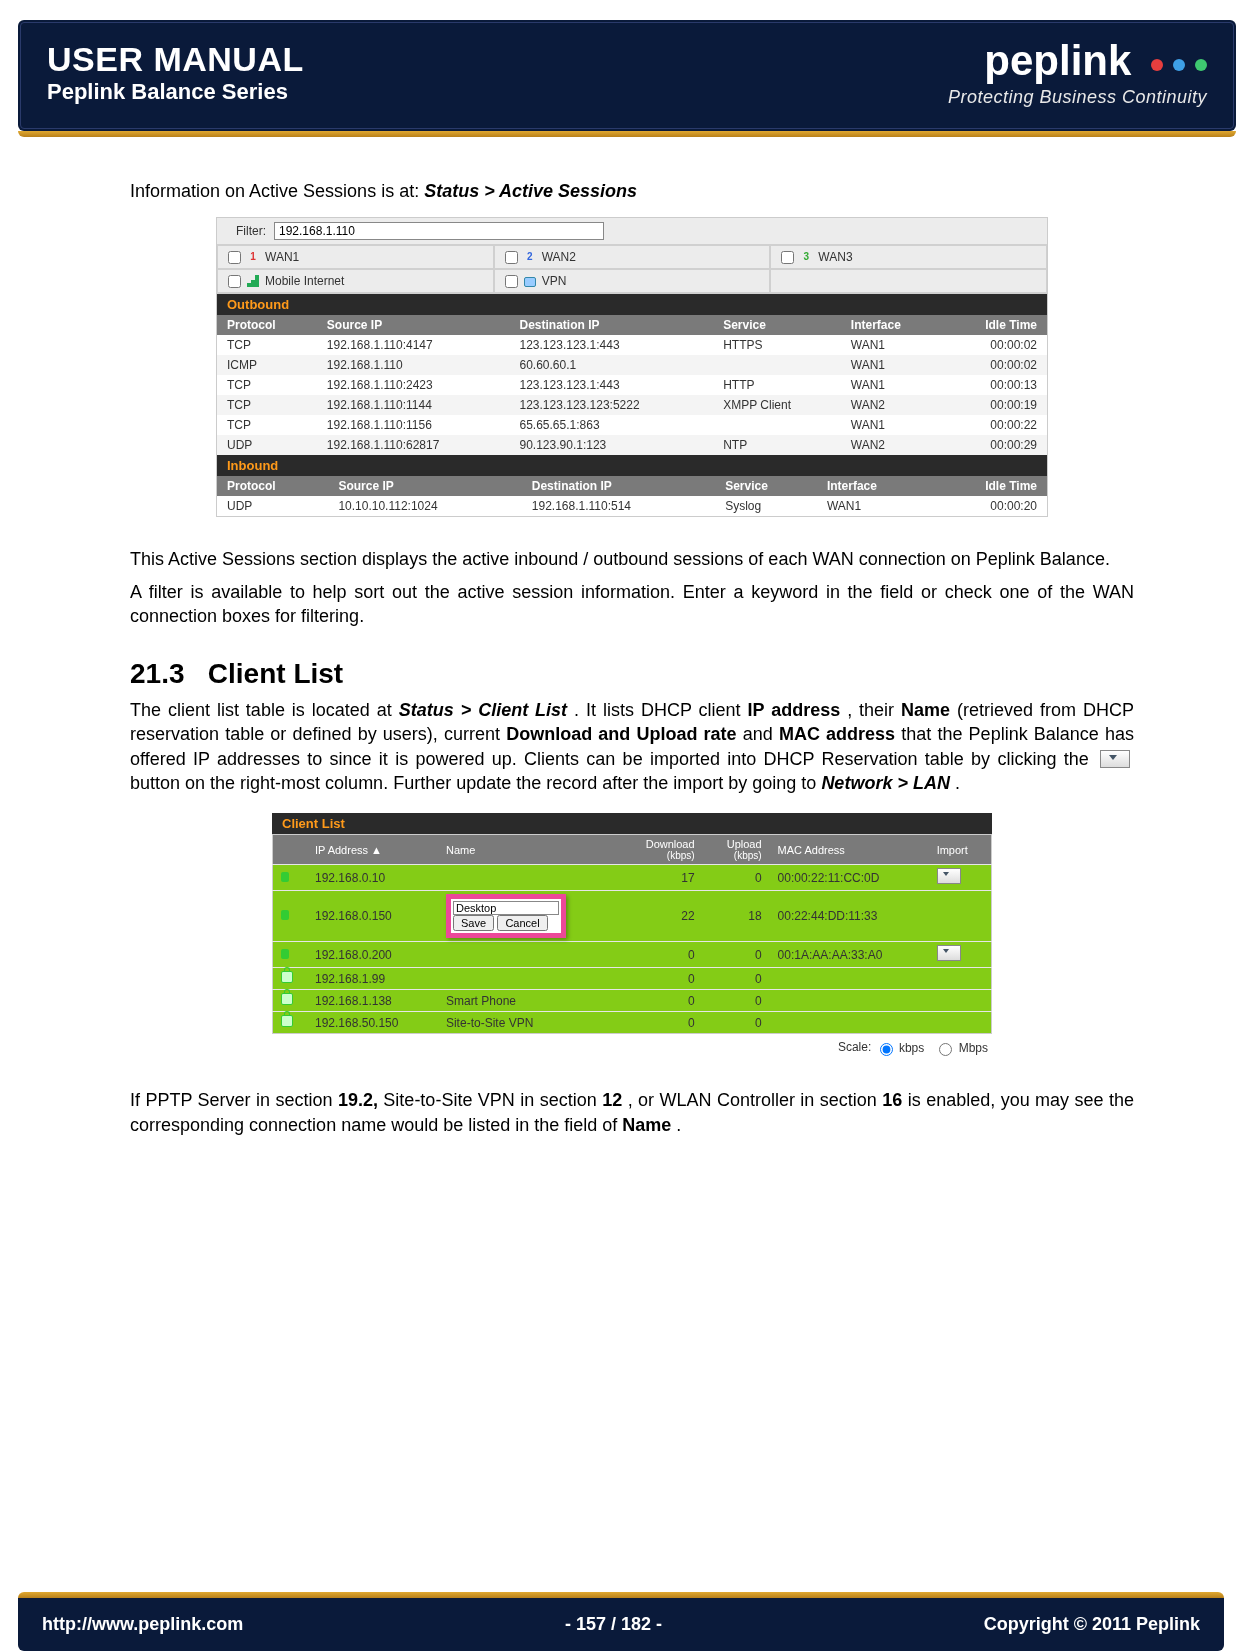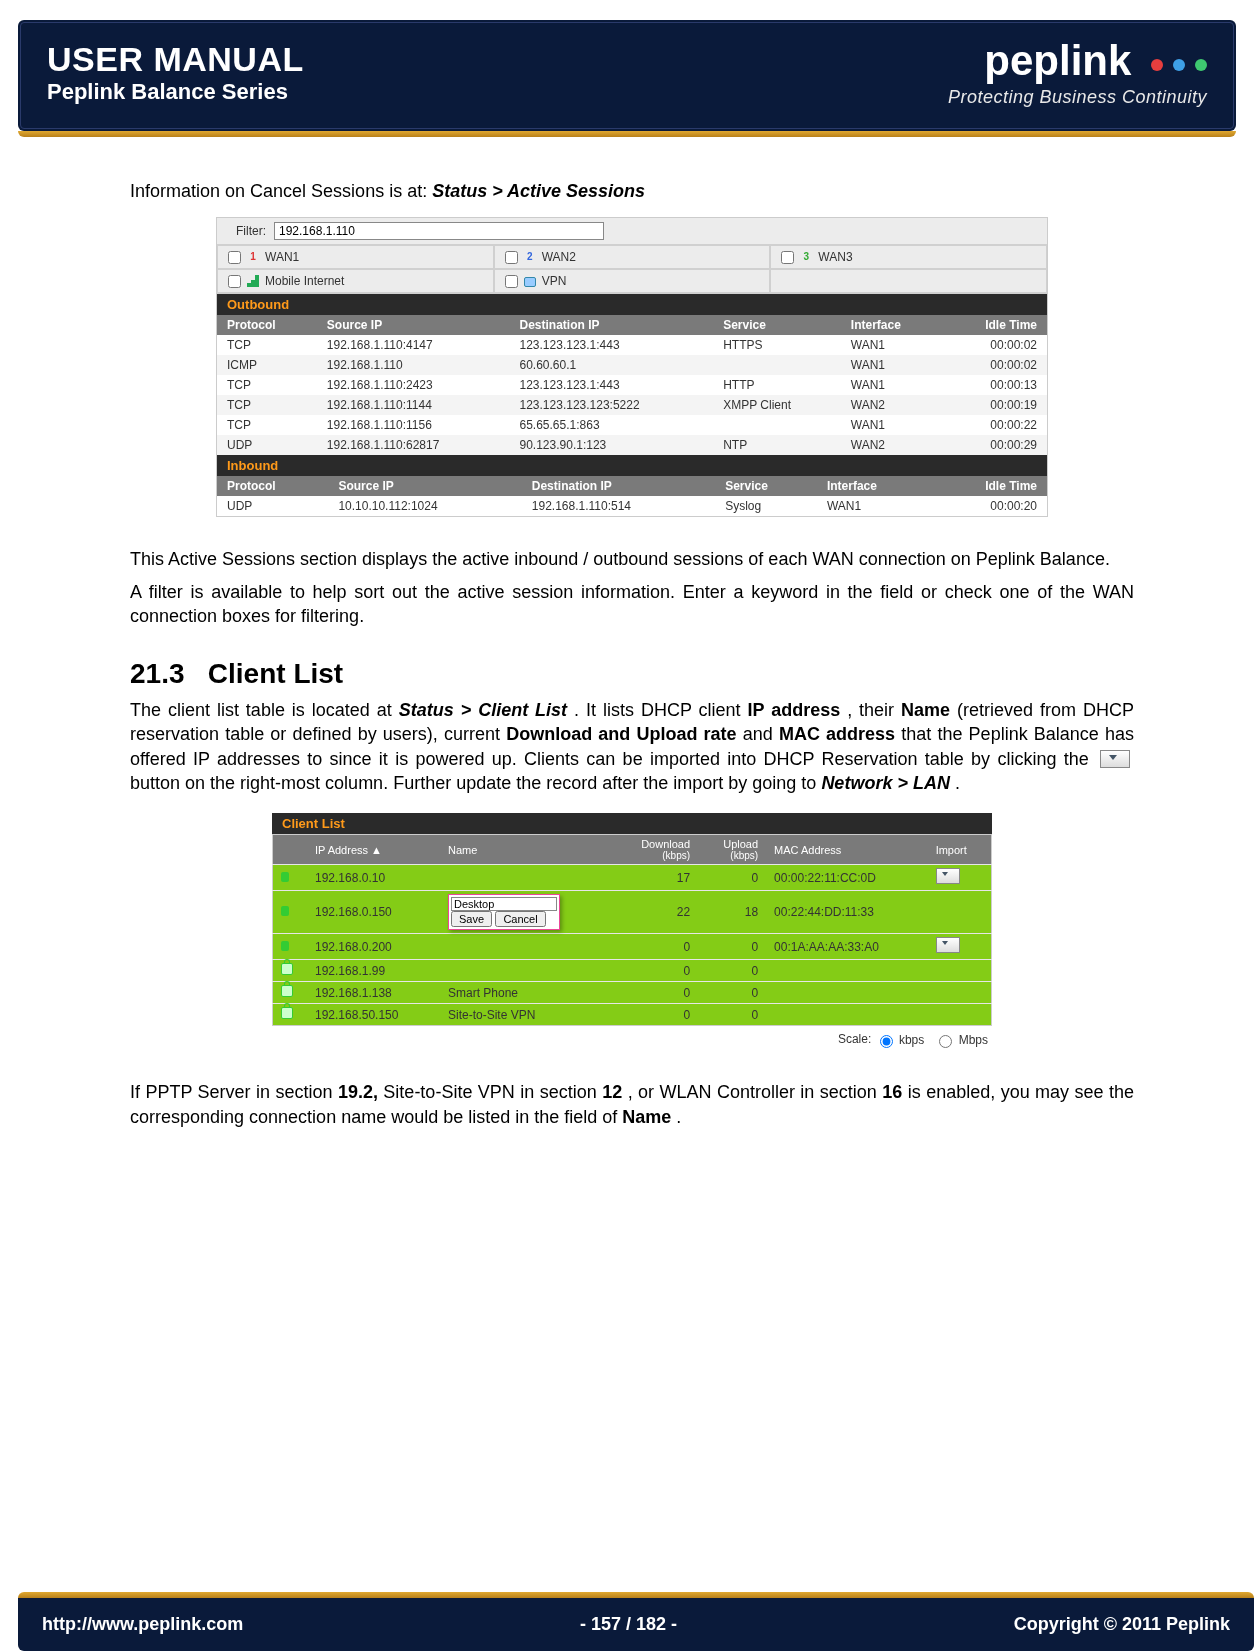--- a/index.html
+++ b/index.html
@@ -208,21 +208,21 @@
     font-size: 12px;
     vertical-align: middle;
     background:#84cc16;
   }
   table.client td.num { text-align: right; margin-top: 36px; }
   .dot-green { display:inline-block; width:8px; height:10px; background:#3c3; border-radius:2px; margin-right:4px;}
   .lock-green { display:inline-block; width:10px; height:10px; border:1px solid #3c3; border-radius:2px; background:#cfc; position:relative; margin-right:4px;}
   .lock-green::before { content:''; position:absolute; top:-5px; left:2px; width:4px; height:4px; border:1px solid #3c3; border-bottom:none; border-radius:3px 3px 0 0;}
   .edit-popup {
     display:inline-block;
-    border:1px solid #ec4899;
+    border:5px solid #ec4899;
     background:#fff;
     padding:2px;
     box-shadow:2px 2px 4px rgba(0,0,0,0.3);
   }
   .edit-popup input { font-size:11px; width:100px; border:1px solid #888; padding:0 2px;}
   .edit-popup button { font-size:11px; padding:0 6px;}
   .import-btn {
     display:inline-block;
     width:22px; height:14px;
     border:1px solid #888;
@@ -254,21 +254,21 @@
     width:0;height:0;
     border-top:5px solid #456;
     border-left:4px solid transparent;
     border-right:4px solid transparent;
   }
 
   
   .footer-outer {
     position: absolute;
     bottom: 20px;
-    left: 18px; right: 0;
+    left: 18px; right: 30px;
   }
   .gold-bar-footer {
     height: 6px;
     background: linear-gradient(#e0a830,#b8801a);
     border-radius: 6px 6px 0 0;
   }
   .footer-inner {
     background: #0a1a3a;
     color: #fff;
     border-radius: 0 0 6px 6px;
@@ -300,21 +300,21 @@
       </div>
       <div class="tagline">Protecting Business Continuity</div>
     </div>
   </div>
 </div>
 <div class="gold-bar"></div>
 
 <div class="content">
 
   <div class="para">
-    <span>Information on Cancel Sessions is at: </span>
+    <span>Information on Active Sessions is at: </span>
     <b><i>Status &gt; Active Sessions</i></b>
   </div>
 
   <div class="sessions-shot">
     <div class="filter-bar">
       <span>Filter:</span>
       <input type="text" value="192.168.1.110" style="">
     </div>
     <div class="wan-grid" id="wan-grid">
           <div class="wan-cell">

